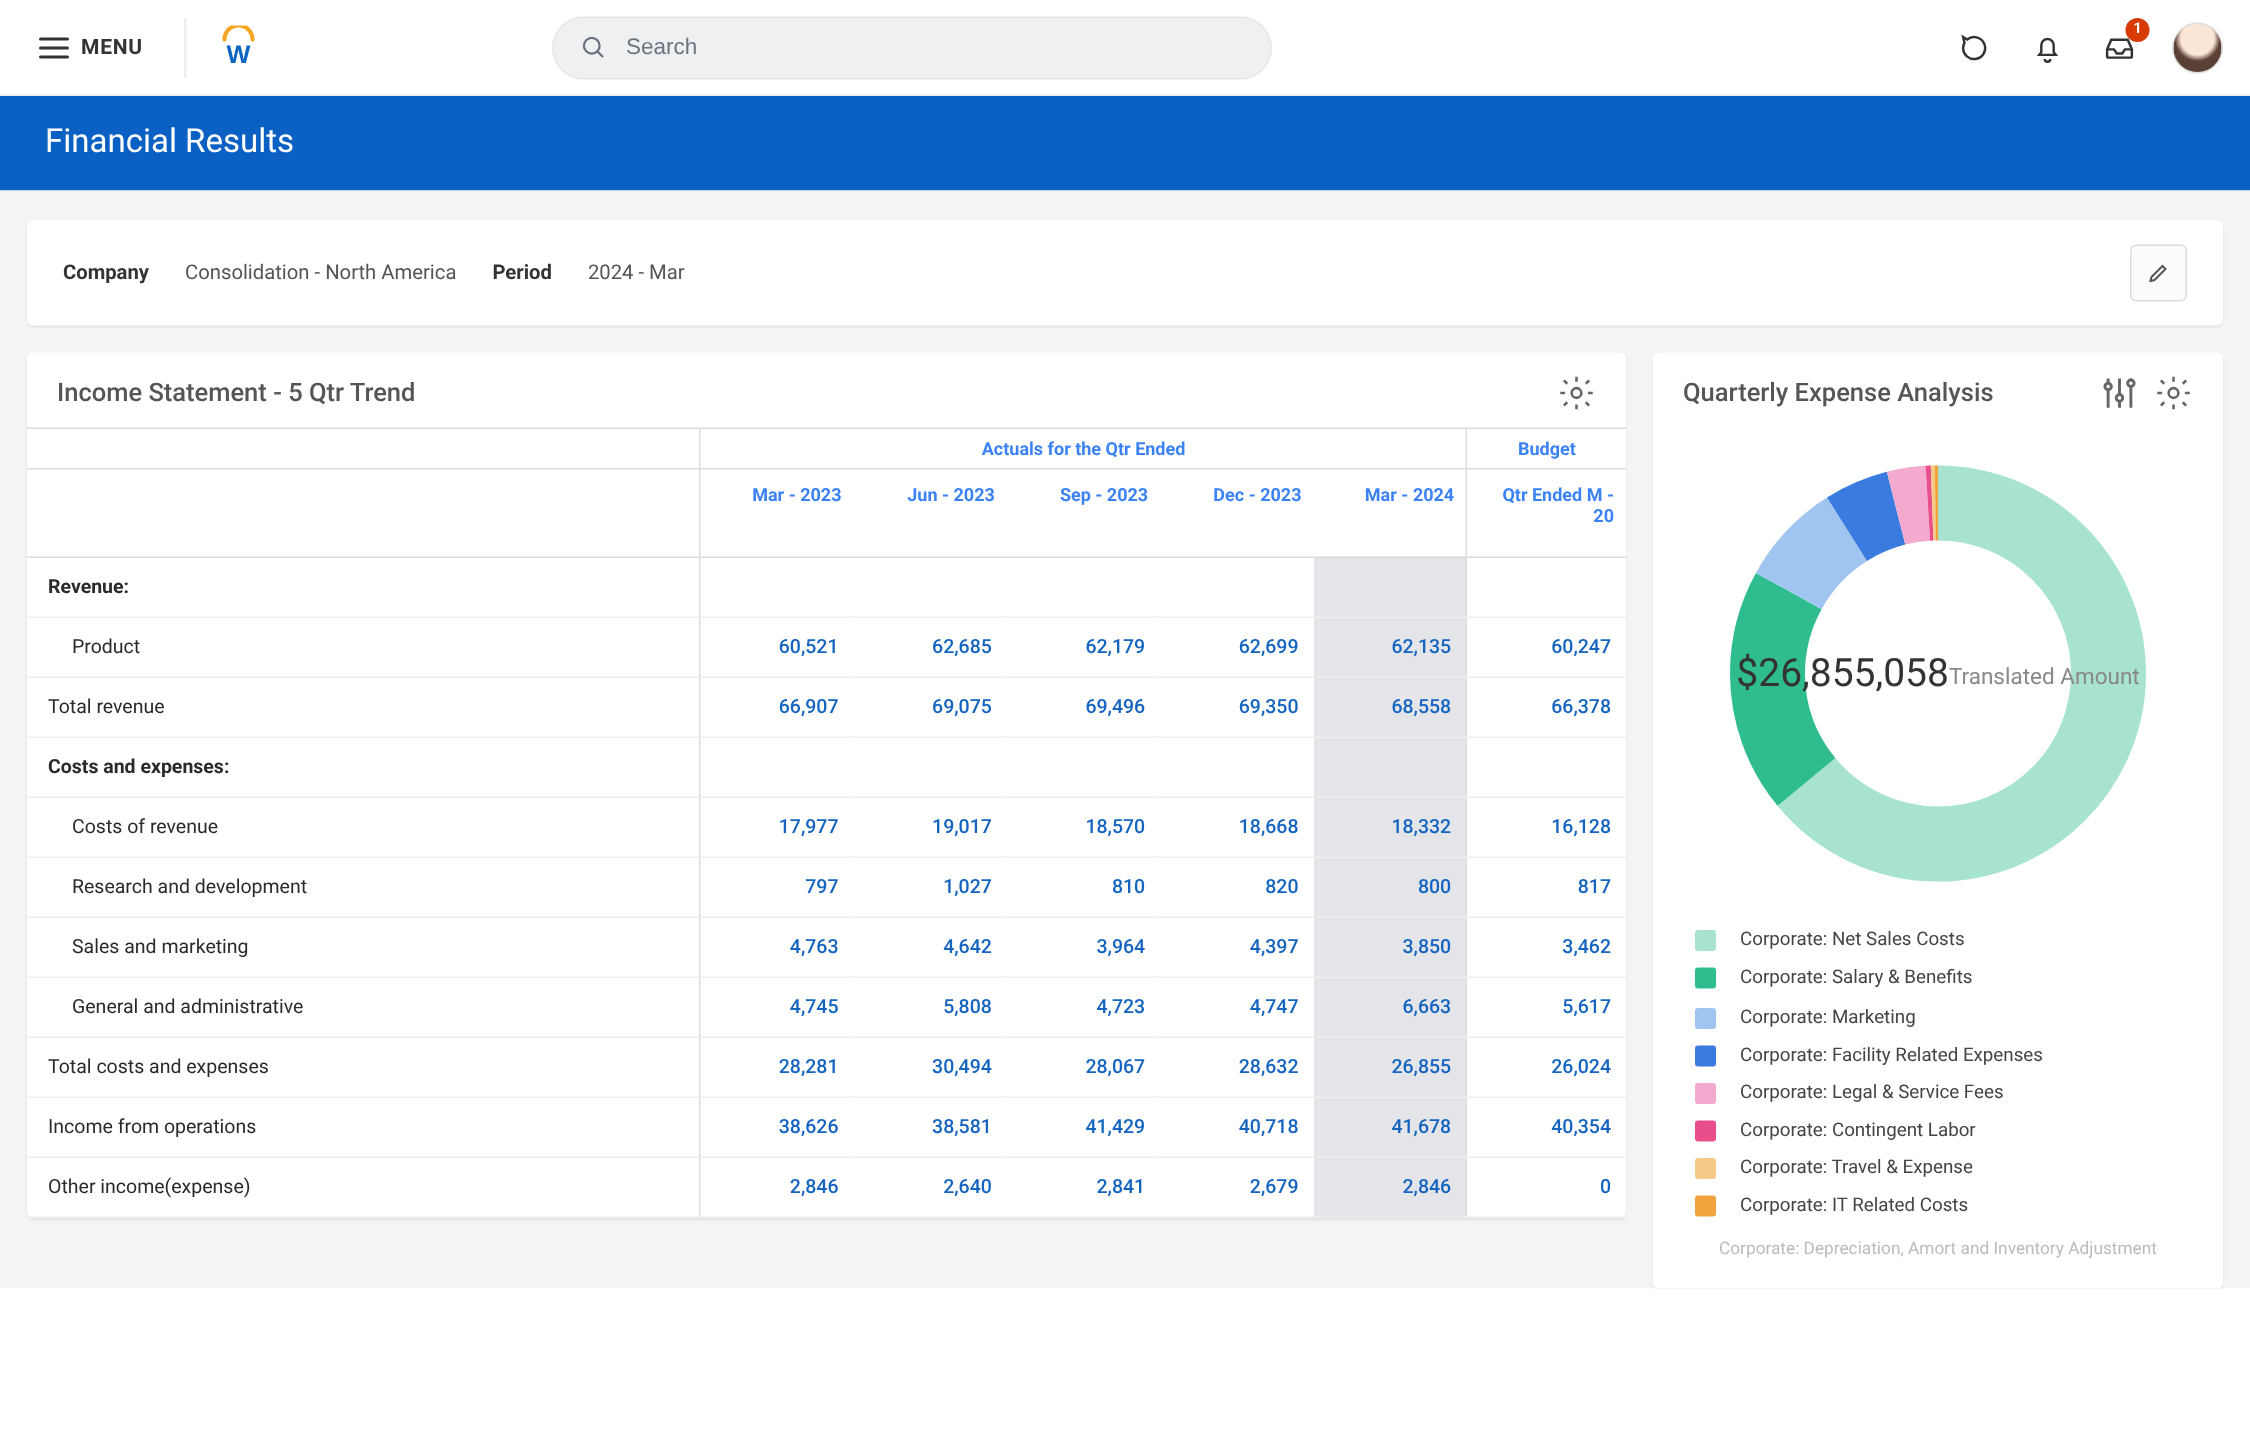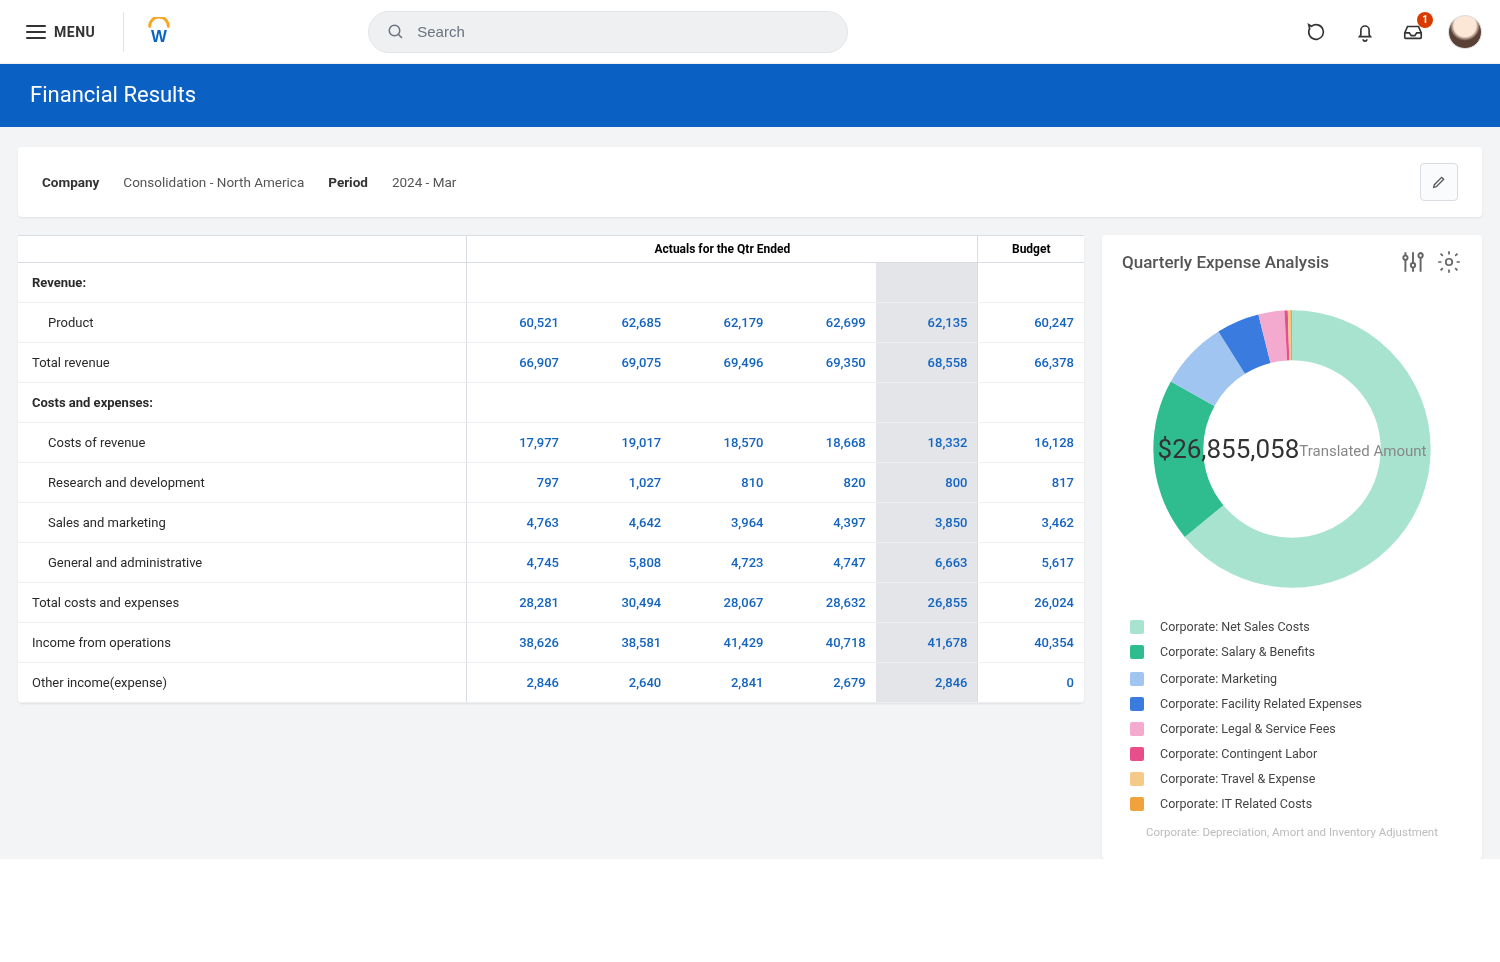--- a/index.html
+++ b/index.html
@@ -99,21 +99,21 @@
   .panel-head h2 { margin:0; font-size:17px; font-weight:500; color:#555; }
   .panel-head .head-icons { margin-left:auto; display:flex; gap:10px; color:#555;}
 
   
   .table-wrap { border-top:1px solid var(--border);}
   table { border-collapse: collapse; width:100%; table-layout: fixed;}
   col.label-col { width: 360px; }
   col.data-col  { width: 82px; }
   col.budget-col{ width: 85px; }
   thead th {
-    font-weight:700; font-size:12px; color:#000000;
+    font-weight:700; font-size:12px; color:#3b82f6;
     border-bottom:1px solid var(--border);
     padding: 6px 8px;
     background:#fff;
     text-align:right;
   }
   thead tr.top th { text-align:center; border-bottom:1px solid var(--border);}
   thead tr.top th:first-child { border-right:1px solid var(--border); }
   thead tr.top th.budget-grp  { border-left:1px solid var(--border); }
   thead tr.sub th { padding: 10px 8px 20px; vertical-align: top; }
   thead tr.sub th:first-child { border-right:1px solid var(--border); text-align:left; }
@@ -223,37 +223,55 @@
     <div class="edit-btn">
       <svg width="16" height="16" viewBox="0 0 24 24" fill="none" stroke="#555" stroke-width="2">
           <path d="M4 20l4-1 11-11-3-3L5 16l-1 4z"></path>
         </svg>
     </div>
   </div>
 
   <div class="cols">
 
     <div class="panel panel-left">
+      <div class="panel-head">
+        <h2>Income Statement - 5 Qtr Trend</h2>
+        <div class="head-icons">
+          <svg class="icon-btn" width="18" height="18" viewBox="0 0 24 24" fill="none" stroke="#666" stroke-width="1.6">
+              <circle cx="12" cy="12" r="3"></circle>
+              <path d="M12 2v3M12 19v3M4.2 4.2l2.1 2.1M17.7 17.7l2.1 2.1M2 12h3M19 12h3M4.2 19.8l2.1-2.1M17.7 6.3l2.1-2.1"></path>
+            </svg>
+        </div>
+      </div>
 
       <div class="table-wrap">
         <table>
           <colgroup>
             <col class="label-col">
               <col class="data-col">
               <col class="data-col">
               <col class="data-col">
               <col class="data-col">
               <col class="data-col">
               <col class="budget-col">
           </colgroup>
           <thead>
             <tr class="top">
               <th></th>
               <th colspan="5">Actuals for the Qtr Ended</th>
               <th class="budget-grp">Budget</th>
+            </tr>
+            <tr class="sub">
+              <th></th>
+              <th>Mar - 2023</th>
+              <th>Jun - 2023</th>
+              <th>Sep - 2023</th>
+              <th>Dec - 2023</th>
+              <th>Mar - 2024</th>
+              <th class="col-budget">Qtr Ended M - 20</th>
             </tr>
           </thead>
           <tbody id="income-body">
               <tr class="bold">
                 <td class="label first-num-border">Revenue:</td>
                 <td class="num"></td>
                 <td class="num"></td>
                 <td class="num"></td>
                 <td class="num"></td>
                 <td class="num hl"></td>

